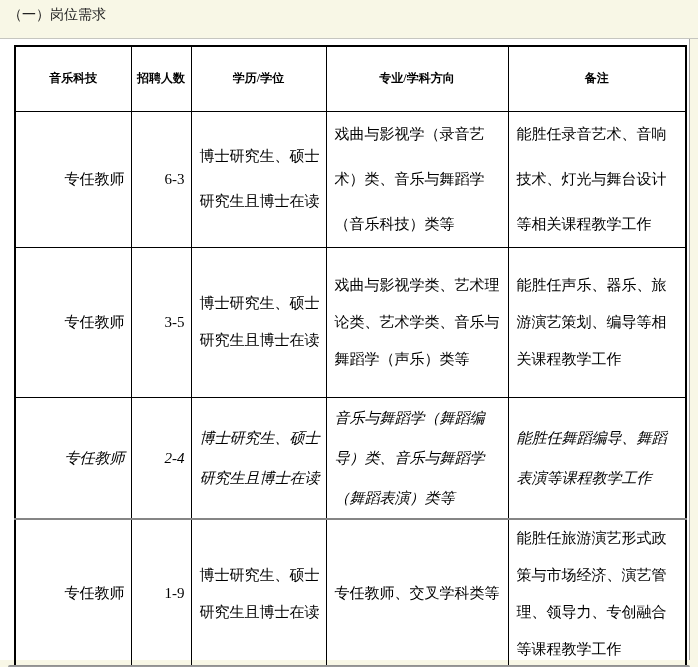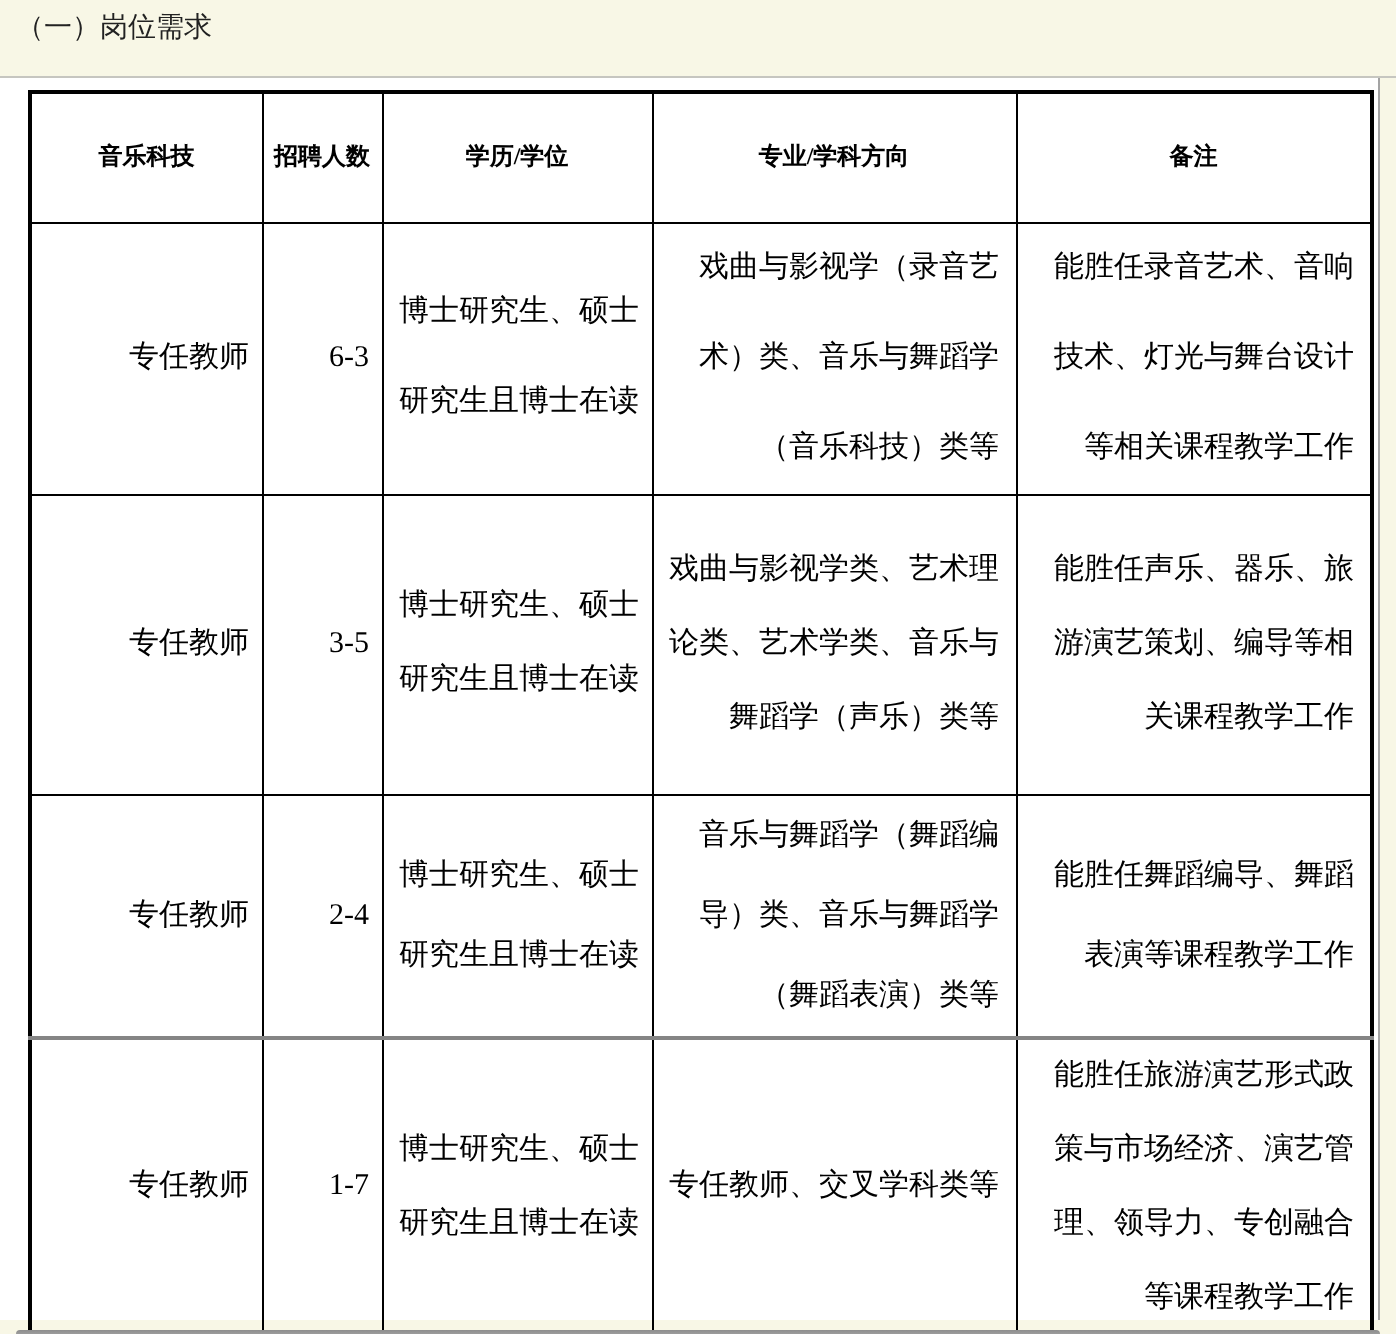--- a/index.html
+++ b/index.html
@@ -49,24 +49,24 @@
   table.jobs td {
     font-size: 15px;
     vertical-align: middle;
   }
   .col-pos   { width: 116px; }
   .col-cnt   { width: 60px;  }
   .col-deg   { width: 135px; }
   .col-major { width: 182px; }
   .col-note  { width: 178px; }
   td.center { text-align: right; padding: 0 6px; }
-  td.left   { text-align: right;   padding: 0 8px; }
+  td.left   { text-align: left;   padding: 0 8px; }
   tr.r1 td { height: 128px; line-height: 45px; }
   tr.r2 td { height: 150px; line-height: 37px; }
-  tr.r3 td { height: 118px; line-height: 40px; }
+  tr.r3 td { height: 118px; line-height: 40px; font-style: italic; }
   tr.r4 td { height: 143px; line-height: 37px; margin-top: 16px; }
   thead th { border-bottom: 2px solid #000; }
   tr.page-break td { border-bottom: 2px solid #858585; }
   .hscrollbar {
     margin: 5px 8px 0 8px;
     height: 8px;
     width: 682px;
     background: linear-gradient(#8d8d8d, #c9c9c9);
     border-radius: 2px;
     box-shadow: 0 1px 0 #ffffff;
@@ -113,21 +113,21 @@
       </tr>
       <tr class="r3 page-break">
         <td class="center">专任教师</td>
         <td class="center">2-4</td>
         <td class="center">博士研究生、硕士研究生且博士在读</td>
         <td class="left">音乐与舞蹈学（舞蹈编导）类、音乐与舞蹈学（舞蹈表演）类等</td>
         <td class="left">能胜任舞蹈编导、舞蹈表演等课程教学工作</td>
       </tr>
       <tr class="r4">
         <td class="center">专任教师</td>
-        <td class="center">1-7</td>
+        <td class="center">1-9</td>
         <td class="center">博士研究生、硕士研究生且博士在读</td>
         <td class="left">专任教师、交叉学科类等</td>
         <td class="left">能胜任旅游演艺形式政策与市场经济、演艺管理、领导力、专创融合等课程教学工作</td>
       </tr>
     </tbody>
   </table>
 </div>
 
 <div class="hscrollbar"></div>
 <div class="bottom-strip"></div>

